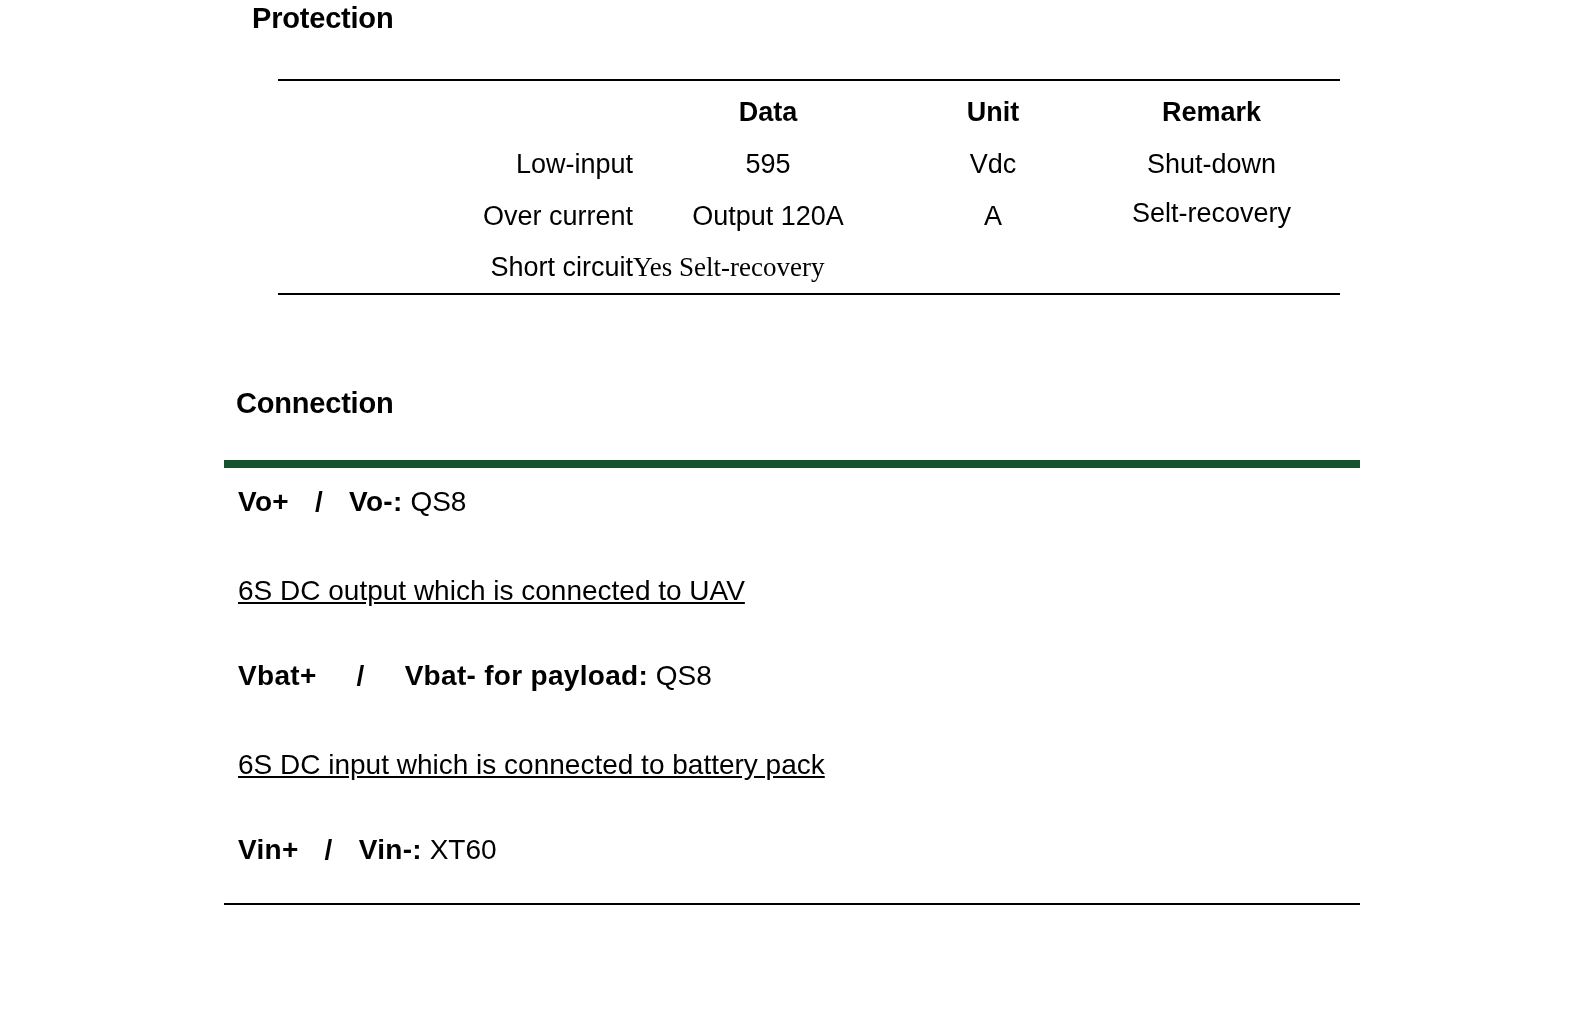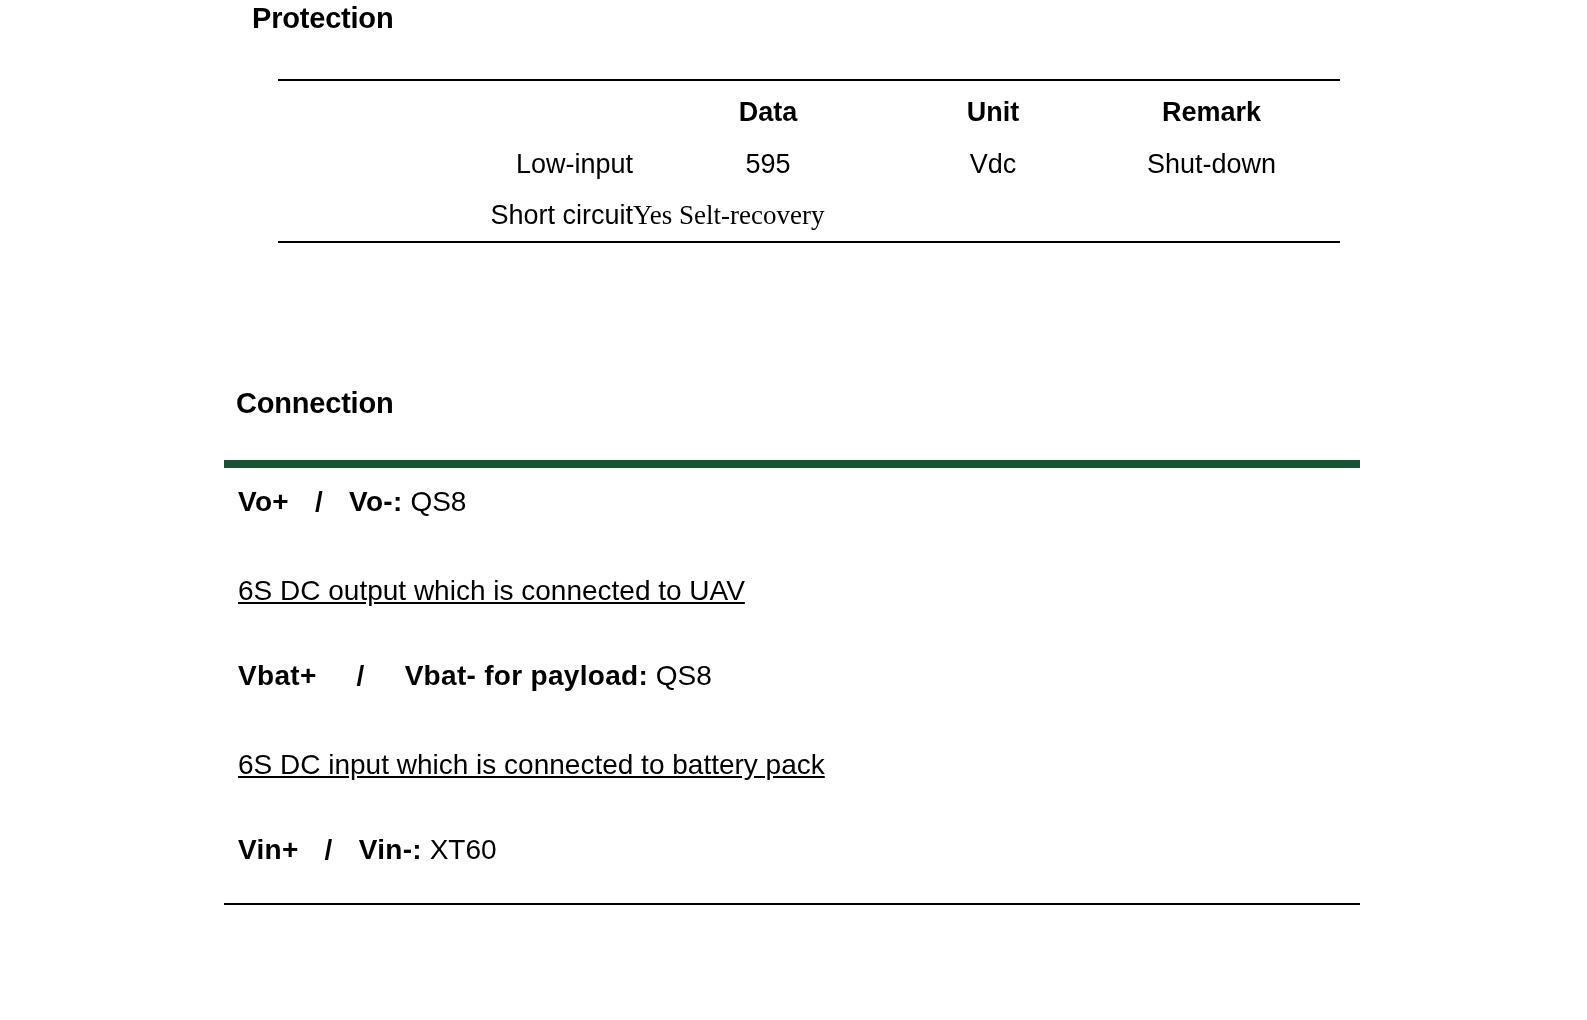--- a/index.html
+++ b/index.html
@@ -110,20 +110,26 @@
       <td class="col-remark">Remark</td>
     </tr>
 
     <tr>
       <td class="col-item">Low-input</td>
       <td class="col-data">595</td>
       <td class="col-unit">Vdc</td>
       <td class="col-remark">Shut-down</td>
     </tr>
 
+    <tr>
+      <td class="col-item">Over current</td>
+      <td class="col-data">Output 120A</td>
+      <td class="col-unit">A</td>
+      <td class="col-remark nudge-up">Selt-recovery</td>
+    </tr>
 
 
     <tr>
       <td class="col-item">Short circuit</td>
       <td class="merged-cell" colspan="3">Yes Selt-recovery</td>
     </tr>
   </tbody>
 </table>
 
 <div id="connection-heading" class="section-heading">Connection</div>

